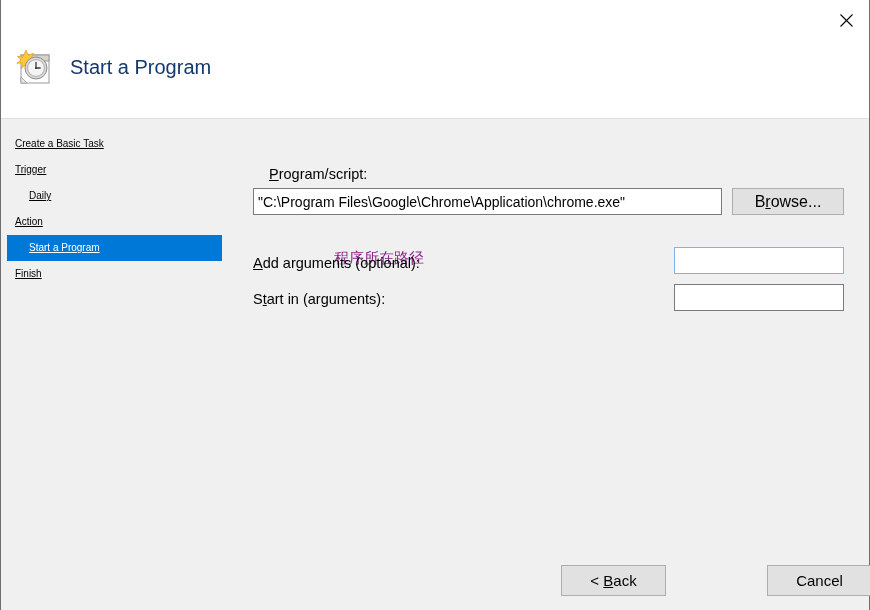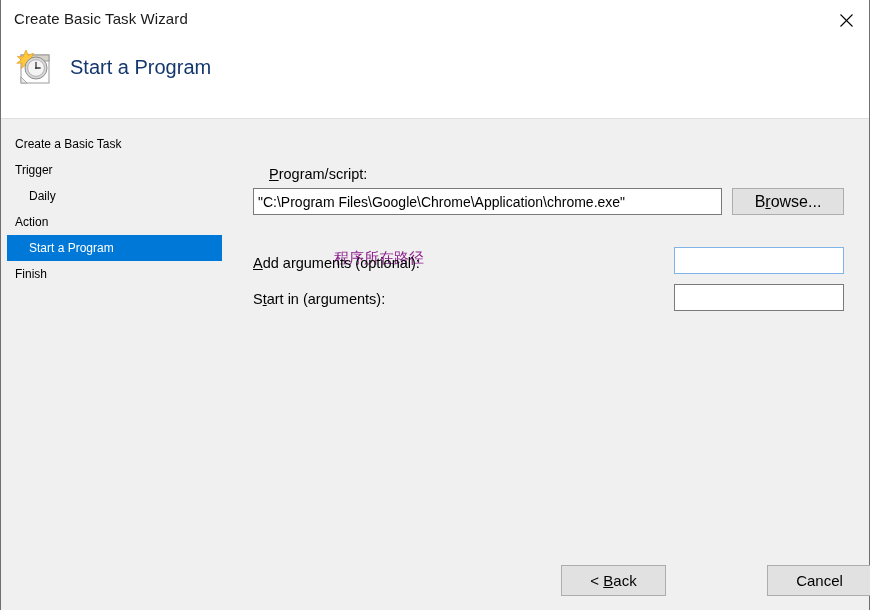--- a/index.html
+++ b/index.html
@@ -102,24 +102,25 @@
     top: 0;
     width: 228px;
     height: 430px;
     padding-top: 12px;
     box-sizing: border-box;
   }
   .nav-item {
     position: relative;
     height: 26px;
     line-height: 26px;
-    font-size: 12px;
+    font-size: 10px;
     color: #000000;
     padding-left: 14px;
     white-space: nowrap;
+    text-decoration: underline;
   }
   .nav-item.indent { padding-left: 28px; }
   .nav-item.selected {
     margin-left: 6px;
     margin-right: 7px;
     padding-left: 22px;
     background: #0078d7;
     color: #ffffff;
   }
 
@@ -260,21 +261,20 @@
     background: #e1e1e1;
   }
   #cancel-button { left: 766px; }
 </style>
 </head>
 <body>
 
 <div id="wizard-window">
 
   <div id="title-bar">
-    <div id="window-title">Create Basic Task Wizard</div>
     <button id="close-button">
       <span>
         <svg width="13" height="13" viewBox="0 0 13 13" aria-hidden="true">
           <line x1="0.5" y1="0.5" x2="12.5" y2="12.5" stroke="#000000" stroke-width="1.1"></line>
           <line x1="12.5" y1="0.5" x2="0.5" y2="12.5" stroke="#000000" stroke-width="1.1"></line>
         </svg>
       </span>
     </button>
   </div>
 

